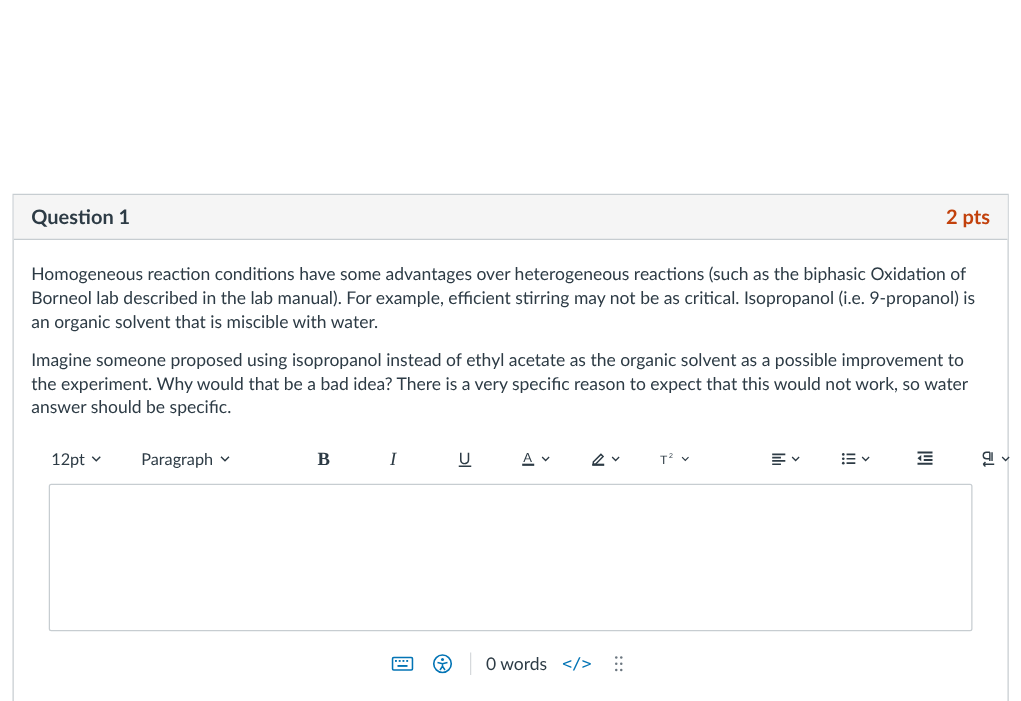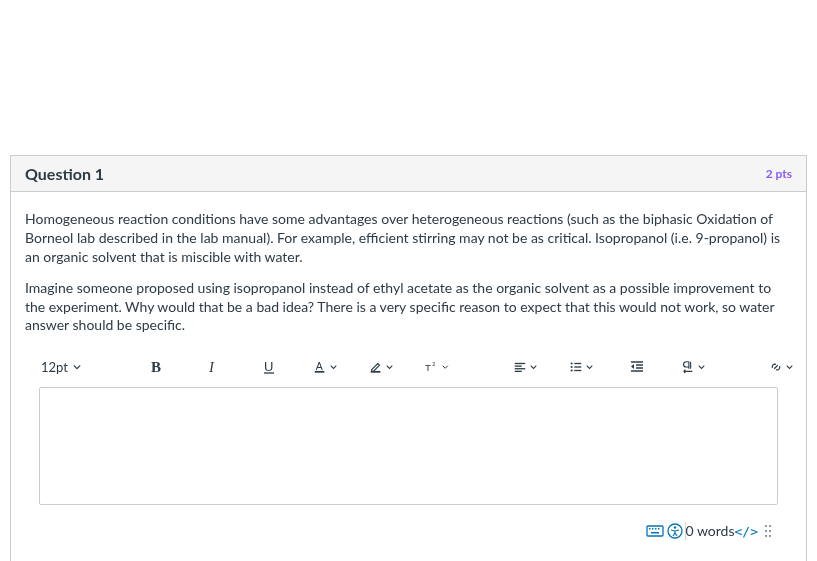--- a/index.html
+++ b/index.html
@@ -31,22 +31,22 @@
     border-bottom: 1px solid #c7cdd1;
     padding: 8px 14px;
   }
   .question-header .title {
     font-weight: 700;
     font-size: 16px;
     color: #2d3b45;
   }
   .question-header .pts {
     font-weight: 700;
-    font-size: 12px;
-    color: #8b5cf6;
+    font-size: 16px;
+    color: #c2410c;
   }
   .question-body {
     padding: 18px 14px 14px 14px;
     font-size: 14px;
     line-height: 1.35;
     color: #2d3b45;
   }
   .question-body p {
     margin: 0 0 12px 0;
   }
@@ -102,21 +102,22 @@
     border: 1px solid #c7cdd1;
     background: #fff;
     border-radius: 2px;
     padding: 8px;
     box-sizing: border-box;
     outline: none;
   }
   .status-bar {
     display: flex;
     align-items: center;
-    justify-content: flex-end;
+    justify-content: center;
+    gap: 12px;
     padding: 6px 14px 10px 14px;
     font-size: 14px;
     color: #2d3b45;
   }
   .status-bar .blue { color: #0374b5; }
   .status-bar .sep-sm {
     width: 1px;
     height: 18px;
     background: #d6d9dc;
   }
@@ -151,20 +152,26 @@
 
       <div class="toolbar">
 
         <span class="tb-select">
           <span>12pt</span>
           <svg class="chev" viewBox="0 0 10 10">
               <path d="M1 3 L5 7 L9 3" stroke="#2d3b45" stroke-width="1.5" fill="none"></path>
             </svg>
         </span>
 
+        <span class="tb-select">
+          <span>Paragraph</span>
+          <svg class="chev" viewBox="0 0 10 10">
+              <path d="M1 3 L5 7 L9 3" stroke="#2d3b45" stroke-width="1.5" fill="none"></path>
+            </svg>
+        </span>
 
         <span class="sep"></span>
 
         <span class="tb-btn">
           <svg width="16" height="16" viewBox="0 0 16 16">
               <text x="2" y="13" font-family="Georgia,serif" font-size="15" font-weight="700" fill="#2d3b45">B</text>
             </svg>
         </span>
 
         <span class="tb-btn">

